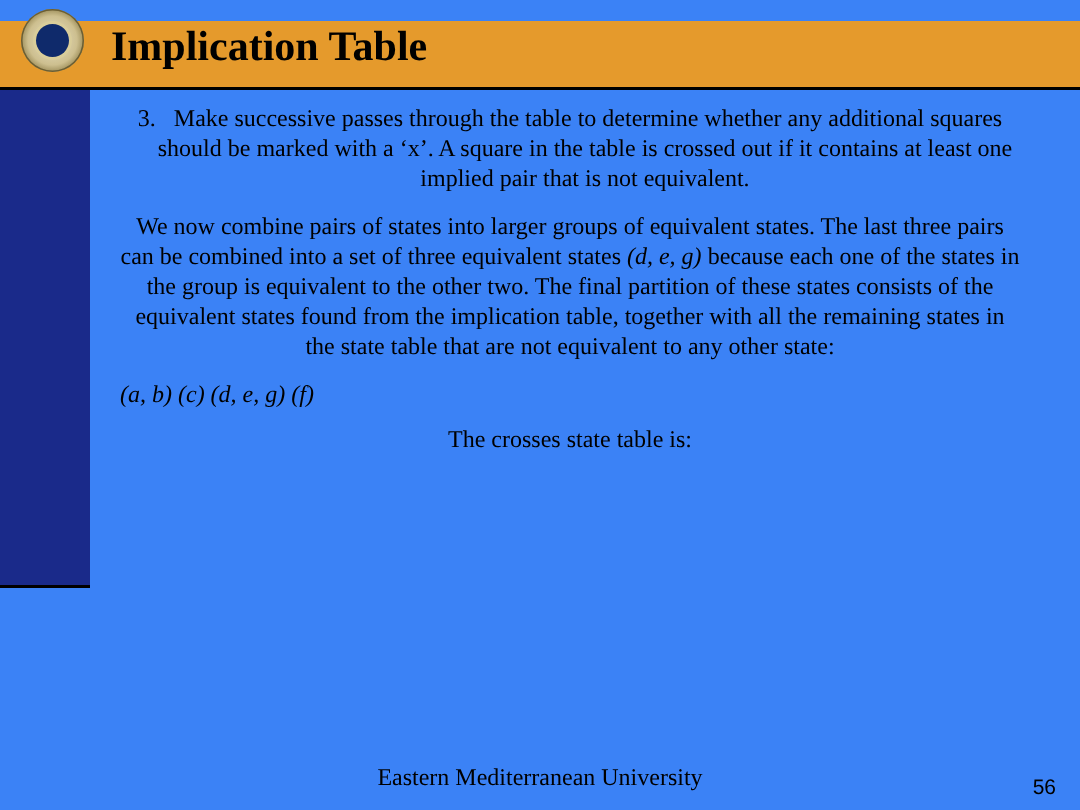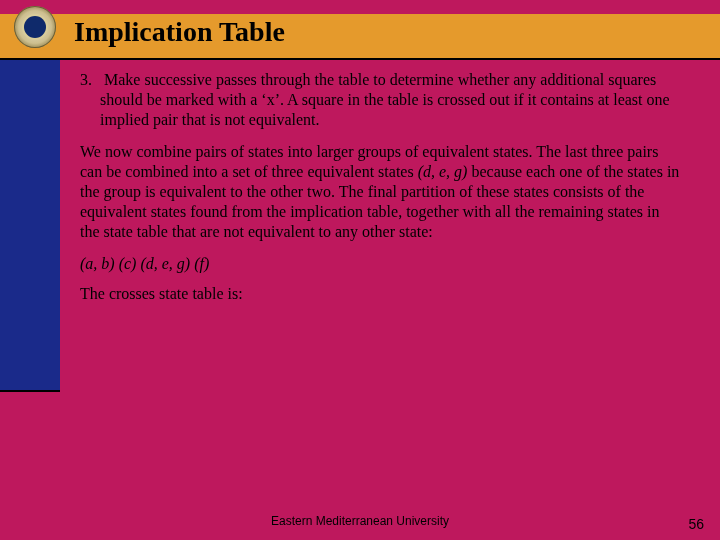--- a/index.html
+++ b/index.html
@@ -8,21 +8,21 @@
     width: 720px;
     height: 540px;
     font-family: "Times New Roman", Times, serif;
     background: #fff;
     overflow: hidden;
   }
   .slide {
     position: relative;
     width: 720px;
     height: 540px;
-    background: #be185d;
+    background: #3b82f6;
   }
   .header-bar {
     position: absolute;
     top: 14px;
     left: 0;
     width: 720px;
     height: 44px;
     background: #e59a2c;
   }
   .header-rule {
@@ -85,38 +85,39 @@
     position: absolute;
     top: 70px;
     left: 80px;
     width: 600px;
     font-size: 16px;
     line-height: 1.25;
     color: #000;
   }
   .para {
     margin-bottom: 12px;
+    text-align: center;
   }
   .num-indent {
     text-indent: -20px;
     padding-left: 20px;
   }
   .italic { font-style: italic; }
   .center-line {
     text-align: left;
     margin: 6px 0 10px 0;
   }
   .footer {
     position: absolute;
     bottom: 12px;
     left: 0;
     width: 720px;
     text-align: center;
-    font-family: Liberation Sans, sans-serif;
-    font-size: 12px;
+    font-family: Liberation Serif, serif;
+    font-size: 16px;
     color: #000;
   }
   .page-num {
     position: absolute;
     bottom: 8px;
     right: 16px;
     font-family: Arial, Helvetica, sans-serif;
     font-size: 14px;
     color: #000;
   }

